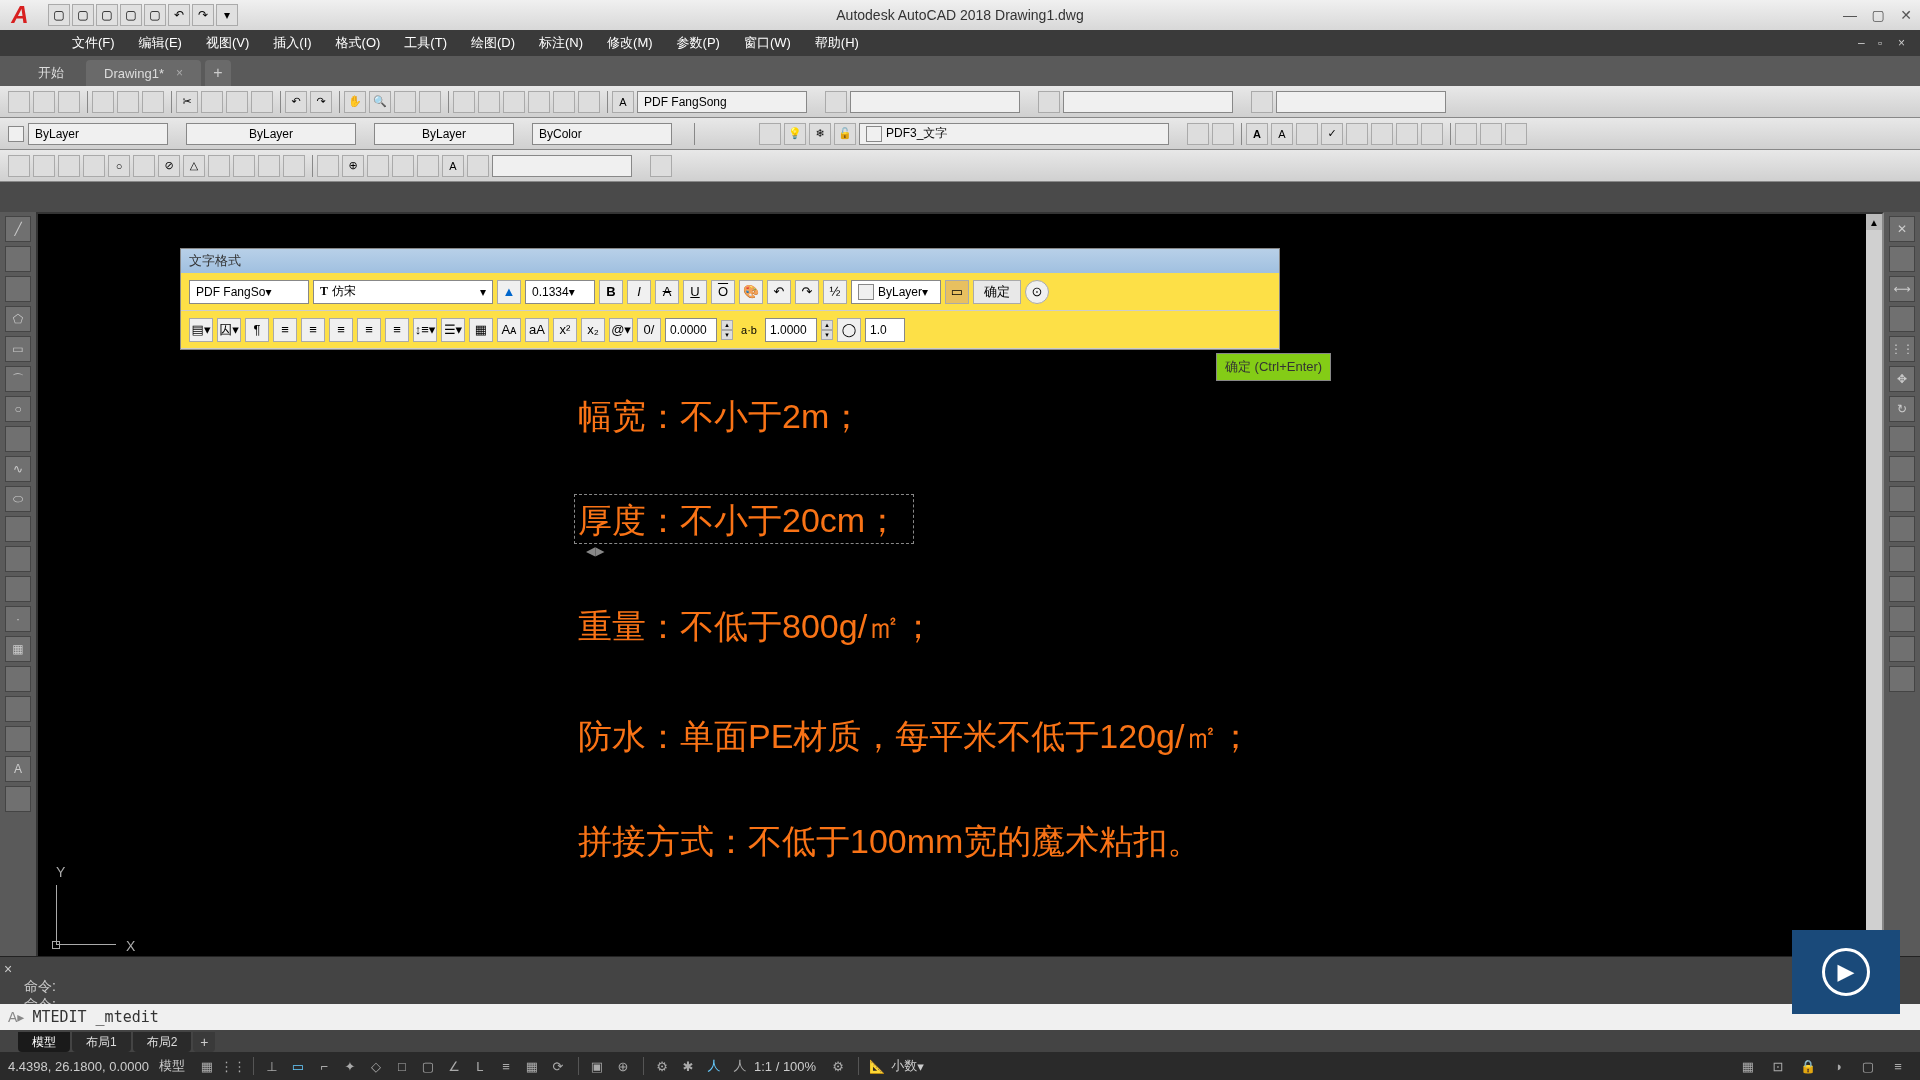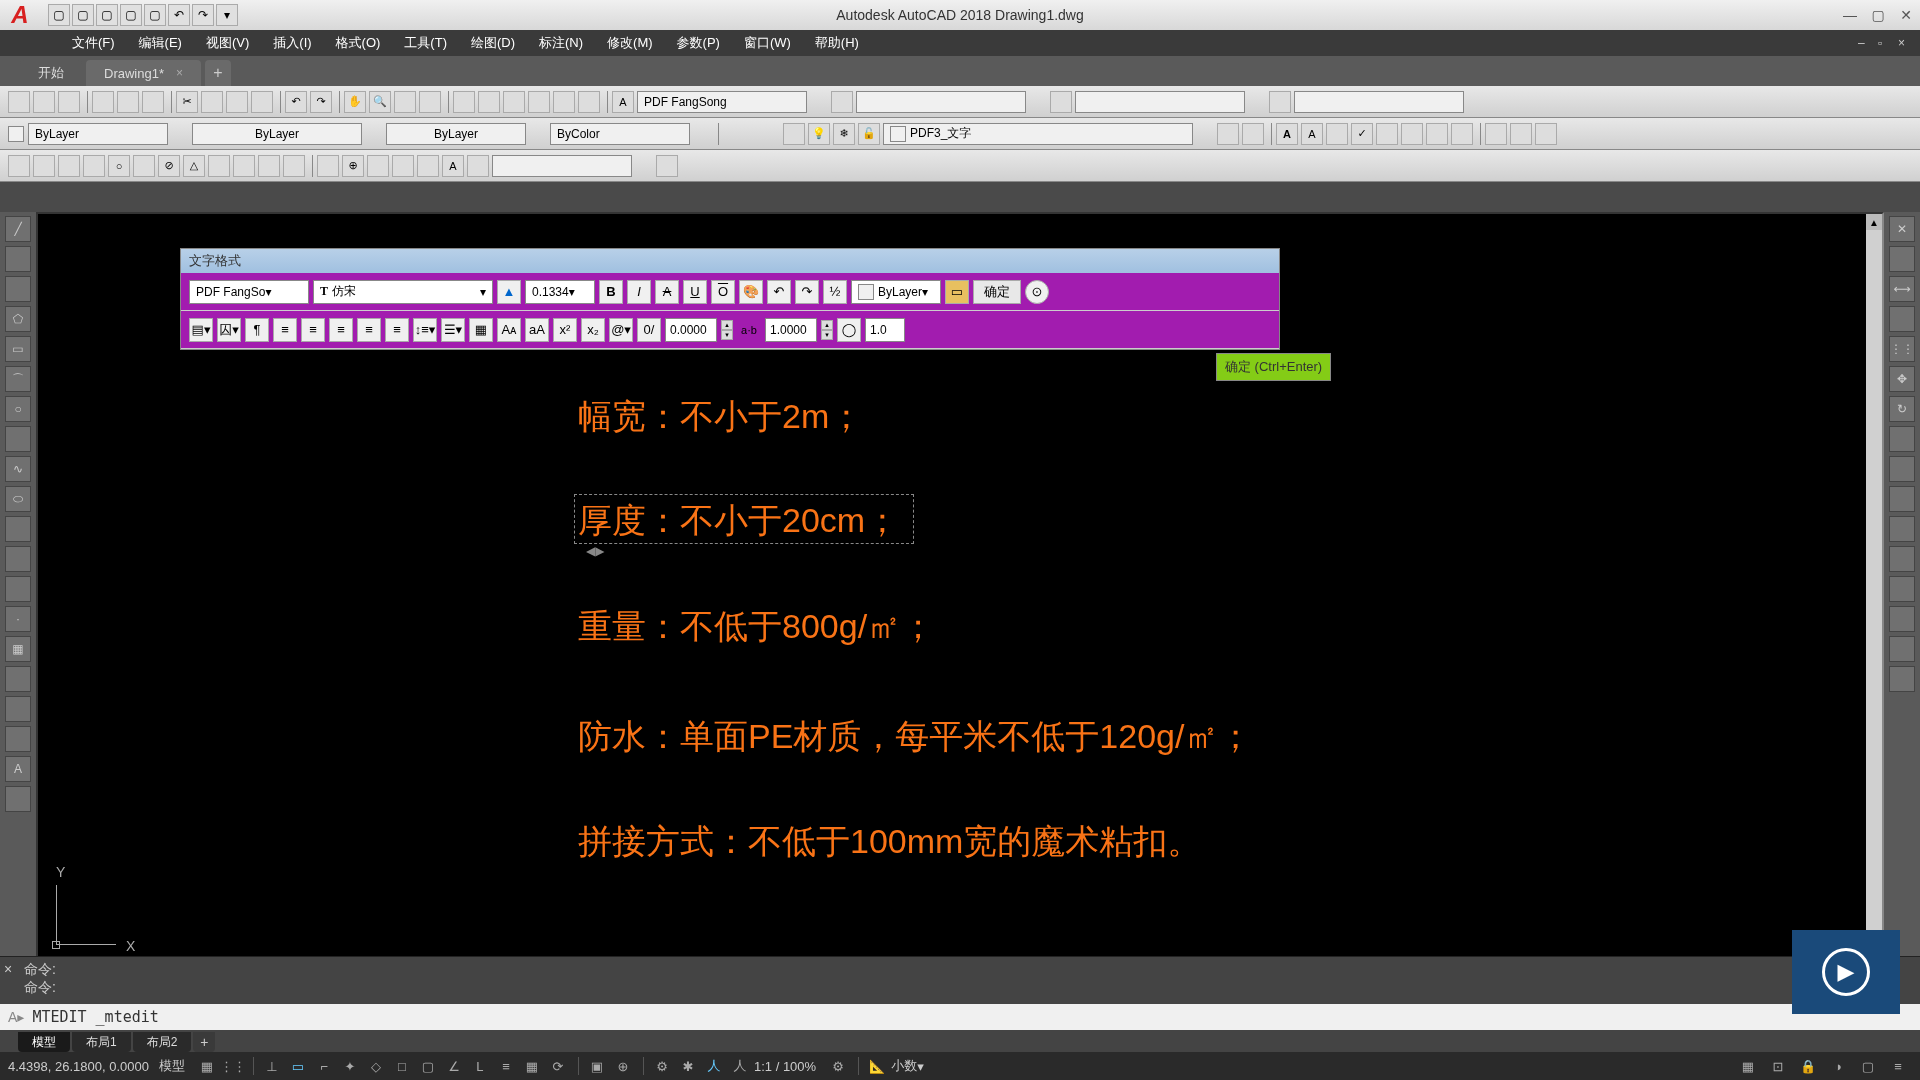--- a/index.html
+++ b/index.html
@@ -26,21 +26,21 @@
 .doc-tab { height: 26px; padding: 0 18px; background: #7a7a7a; color: #ddd; font-size: 13px; display: flex; align-items: center; border-radius: 4px 4px 0 0; margin-right: 4px; cursor: pointer; position: relative; }
 .doc-tab.inactive { background: #5a5a5a; }
 .doc-tab.active { background: #6a6a6a; }
 .tab-close { margin-left: 12px; font-size: 12px; color: #aaa; }
 .tab-add { width: 26px; height: 26px; background: #6a6a6a; display: flex; align-items: center; justify-content: center; color: #ccc; font-size: 16px; border-radius: 4px 4px 0 0; cursor: pointer; }
 
 
 .toolbar-row { height: 32px; background: linear-gradient(#e8e8e8,#d0d0d0); display: flex; align-items: center; padding: 0 8px; border-bottom: 1px solid #888; }
 .tb-btn { width: 22px; height: 22px; border: 1px solid #aaa; background: #ddd; margin-right: 3px; display: flex; align-items: center; justify-content: center; font-size: 11px; cursor: pointer; }
 .tb-sep { width: 1px; height: 22px; background: #888; margin: 0 4px; }
-.tb-combo { height: 22px; background: #f0f0f0; border: 1px solid #888; padding: 0 6px; font-size: 12px; display: flex; align-items: center; margin-right: 24px; }
+.tb-combo { height: 22px; background: #f0f0f0; border: 1px solid #888; padding: 0 6px; font-size: 12px; display: flex; align-items: center; margin-right: 18px; }
 .tb-combo.med { width: 140px; }
 .tb-combo.lg { width: 170px; }
 .tb-check { width: 16px; height: 16px; border: 1px solid #888; background: #f0f0f0; margin-right: 4px; }
 
 
 .main-area { position: absolute; top: 212px; left: 36px; right: 36px; bottom: 88px; display: flex; }
 .left-palette { position: absolute; top: 212px; left: 0; width: 36px; bottom: 88px; background: #5a5a5a; display: flex; flex-direction: column; align-items: center; padding-top: 4px; gap: 4px; }
 .right-palette { position: absolute; top: 212px; right: 0; width: 36px; bottom: 88px; background: #5a5a5a; display: flex; flex-direction: column; align-items: center; padding-top: 4px; gap: 4px; }
 .pal-btn { width: 26px; height: 26px; background: #707070; border: 1px solid #444; cursor: pointer; display:flex; align-items:center; justify-content:center; font-size:12px; color:#ccc; }
 
@@ -59,39 +59,39 @@
 .hscroll-arrow { width: 16px; height: 16px; background: #bbb; display: flex; align-items: center; justify-content: center; font-size: 10px; cursor: pointer; }
 .vscroll { position: absolute; right: 0; top: 0; bottom: 16px; width: 16px; background: #d0d0d0; }
 .vscroll-arrow { width: 16px; height: 16px; background: #bbb; display: flex; align-items: center; justify-content: center; font-size: 10px; cursor: pointer; }
 
 
 .mtext-line { position: absolute; color: #f97316; font-family: Liberation Sans, sans-serif; font-size: 34px; white-space: nowrap; }
 .mtext-edit-box { position: absolute; border: 1px dashed #888; }
 .mtext-handle { position: absolute; font-size: 12px; color: #888; }
 
 
-.textfmt { position: absolute; left: 180px; top: 248px; width: 1100px; background: #a21caf; border: 1px solid #888; box-shadow: 2px 2px 6px rgba(0,0,0,0.4); }
+.textfmt { position: absolute; left: 180px; top: 248px; width: 1100px; background: #fde047; border: 1px solid #888; box-shadow: 2px 2px 6px rgba(0,0,0,0.4); }
 .textfmt-title { height: 24px; background: linear-gradient(#b8d0e8,#a0c0e0); color: #333; font-size: 13px; padding: 3px 8px; }
 .textfmt-row { height: 38px; display: flex; align-items: center; padding: 12px 8px; gap: 4px; border-bottom: 1px solid #ccc; }
 .tf-combo { height: 24px; background: #fff; border: 1px solid #888; padding: 0 6px; font-size: 12px; display: flex; align-items: center; }
 .tf-btn { width: 24px; height: 24px; border: 1px solid #aaa; background: #f0f0f0; display: flex; align-items: center; justify-content: center; font-size: 13px; cursor: pointer; }
 .tf-btn.bold { font-weight: bold; }
 .tf-btn.italic { font-style: italic; }
 .tf-btn.ok { width: auto; padding: 0 10px; background: #e8e8e8; }
 .tf-spin { height: 24px; background: #fff; border: 1px solid #888; padding: 0 4px; font-size: 12px; display: flex; align-items: center; width: 52px; }
 .tf-spinbtns { display: flex; flex-direction: column; }
 .tf-spinbtn { width: 12px; height: 10px; background: #ddd; border: 1px solid #aaa; font-size: 7px; display: flex; align-items: center; justify-content: center; cursor: pointer; }
 
 
 .tooltip { position: absolute; background: #84cc16; border: 1px solid #888; padding: 4px 8px; font-size: 13px; color: #333; box-shadow: 2px 2px 4px rgba(0,0,0,0.3); }
 
 
 .cmdarea { position: absolute; left: 0; right: 0; bottom: 50px; height: 74px; background: #444; border-top: 1px solid #222; }
 .cmd-close { position: absolute; left: 4px; top: 4px; color: #ccc; font-size: 14px; cursor: pointer; }
-.cmd-history { padding: 4px 24px; color: #ccc; font-size: 14px; }
+.cmd-history { padding: 21px 24px; color: #ccc; font-size: 14px; }
 .cmd-input-row { position: absolute; bottom: 0; left: 0; right: 0; height: 26px; background: #f0f0f0; display: flex; align-items: center; padding: 0 8px; }
 .cmd-prompt-icon { color: #888; margin-right: 8px; font-size: 14px; }
 .cmd-text { font-family: "Consolas", monospace; font-size: 15px; color: #333; }
 
 
 .model-tabs { position: absolute; left: 0; right: 0; bottom: 28px; height: 22px; background: #444; display: flex; align-items: flex-end; padding-left: 18px; }
 .model-tab { height: 20px; padding: 0 14px; background: #2a2a2a; color: #ddd; font-size: 12px; display: flex; align-items: center; margin-right: 2px; cursor: pointer; border-radius: 0 0 4px 4px; }
 .model-tab.active { background: #1a1a1a; color: #fff; }
 .model-tab-add { width: 22px; height: 20px; background: #3a3a3a; display: flex; align-items: center; justify-content: center; color: #ccc; font-size: 14px; cursor: pointer; border-radius: 0 0 4px 4px; }
 

